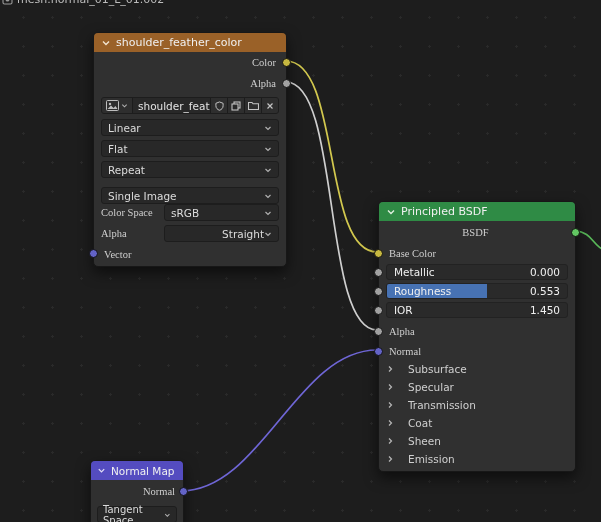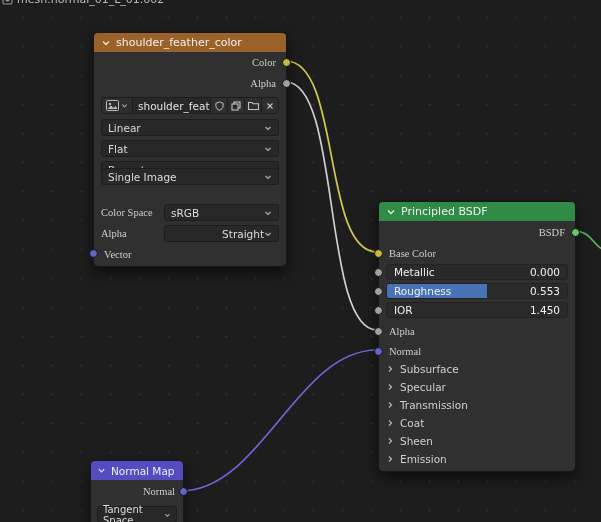--- a/index.html
+++ b/index.html
@@ -46,21 +46,21 @@
   }
   .slider{
     position:absolute;height:16px;background:#2a2a2a;border:1px solid #222;border-radius:3px;
     overflow:hidden;box-sizing:border-box;color:#f0f0f0;
   }
   .slider .fill{position:absolute;left:0;top:0;bottom:0;background:var(--slider-fill,#4772b3);}
   .slider .txt{
     position:absolute;left:0;top:0;right:0;bottom:0;display:flex;align-items:center;
     justify-content:space-between;padding:0 7px;
   }
-  .section-row{cursor:default;gap:6px;color:#cfcfcf;}
+  .section-row{cursor:default;gap:14px;color:#cfcfcf;}
   .img-row{
     position:absolute;height:17px;background:#282828;border:1px solid #1d1d1d;border-radius:3px;
     display:flex;align-items:stretch;box-sizing:border-box;overflow:hidden;
   }
   .img-row>*{display:flex;align-items:center;justify-content:center;}
   .img-row .seg{border-right:1px solid #1c1c1c;}
   .img-name{flex:1;justify-content:flex-start;padding:0 5px;color:#e2e2e2;white-space:nowrap;overflow:hidden;}
   .ibtn{width:16px;background:#2e2e2e;}
   .imgbtn{width:30px;gap:2px;background:#2e2e2e;}
   .lbl{color:#cfcfcf;font-family:Liberation Serif, serif;}
@@ -150,21 +150,21 @@
       <svg width="8" height="8" viewBox="0 0 8 8">
           <path d="M1.5 3 L4 5.5 L6.5 3" fill="none" stroke="#b0b0b0" stroke-width="1.2"></path>
         </svg>
     </div>
     <div class="widget" style="left:7px;right:7px;top:128px;">
       <span>Repeat</span>
       <svg width="8" height="8" viewBox="0 0 8 8">
           <path d="M1.5 3 L4 5.5 L6.5 3" fill="none" stroke="#b0b0b0" stroke-width="1.2"></path>
         </svg>
     </div>
-    <div class="widget" style="left:7px;right:7px;top:135px;">
+    <div class="widget" style="left:7px;right:7px;top:154px;">
       <span>Single Image</span>
       <svg width="8" height="8" viewBox="0 0 8 8">
           <path d="M1.5 3 L4 5.5 L6.5 3" fill="none" stroke="#b0b0b0" stroke-width="1.2"></path>
         </svg>
     </div>
 
     <div class="row" style="top:171px;">
       <span class="lbl">Color Space</span>
     </div>
     <div class="widget" style="left:70px;right:7px;top:171px;">
@@ -191,21 +191,21 @@
   </div>
 
   <div class="node" style="left:378px;top:201px;width:196px;height:269px;">
     <div class="node-header hdr-shader">
       <svg width="10" height="10" viewBox="0 0 10 10">
         <path d="M2 3.5 L5 6.5 L8 3.5" fill="none" stroke="#dff0df" stroke-width="1.4"></path>
       </svg>
       <span>Principled BSDF</span>
     </div>
 
-    <div class="row out-row" style="top:22px;">
+    <div class="row out-row" style="top:22px;justify-content:center;">
       <span class="lbl">BSDF</span>
     </div>
     <span class="socket sk-shader" style="right:-5px;top:26px;"></span>
 
     <div class="row in-row" style="top:43px;">
       <span class="lbl">Base Color</span>
     </div>
     <span class="socket sk-color" style="left:-5px;top:47px;"></span>
 
     <div class="slider" style="left:7px;right:7px;top:62px;">

